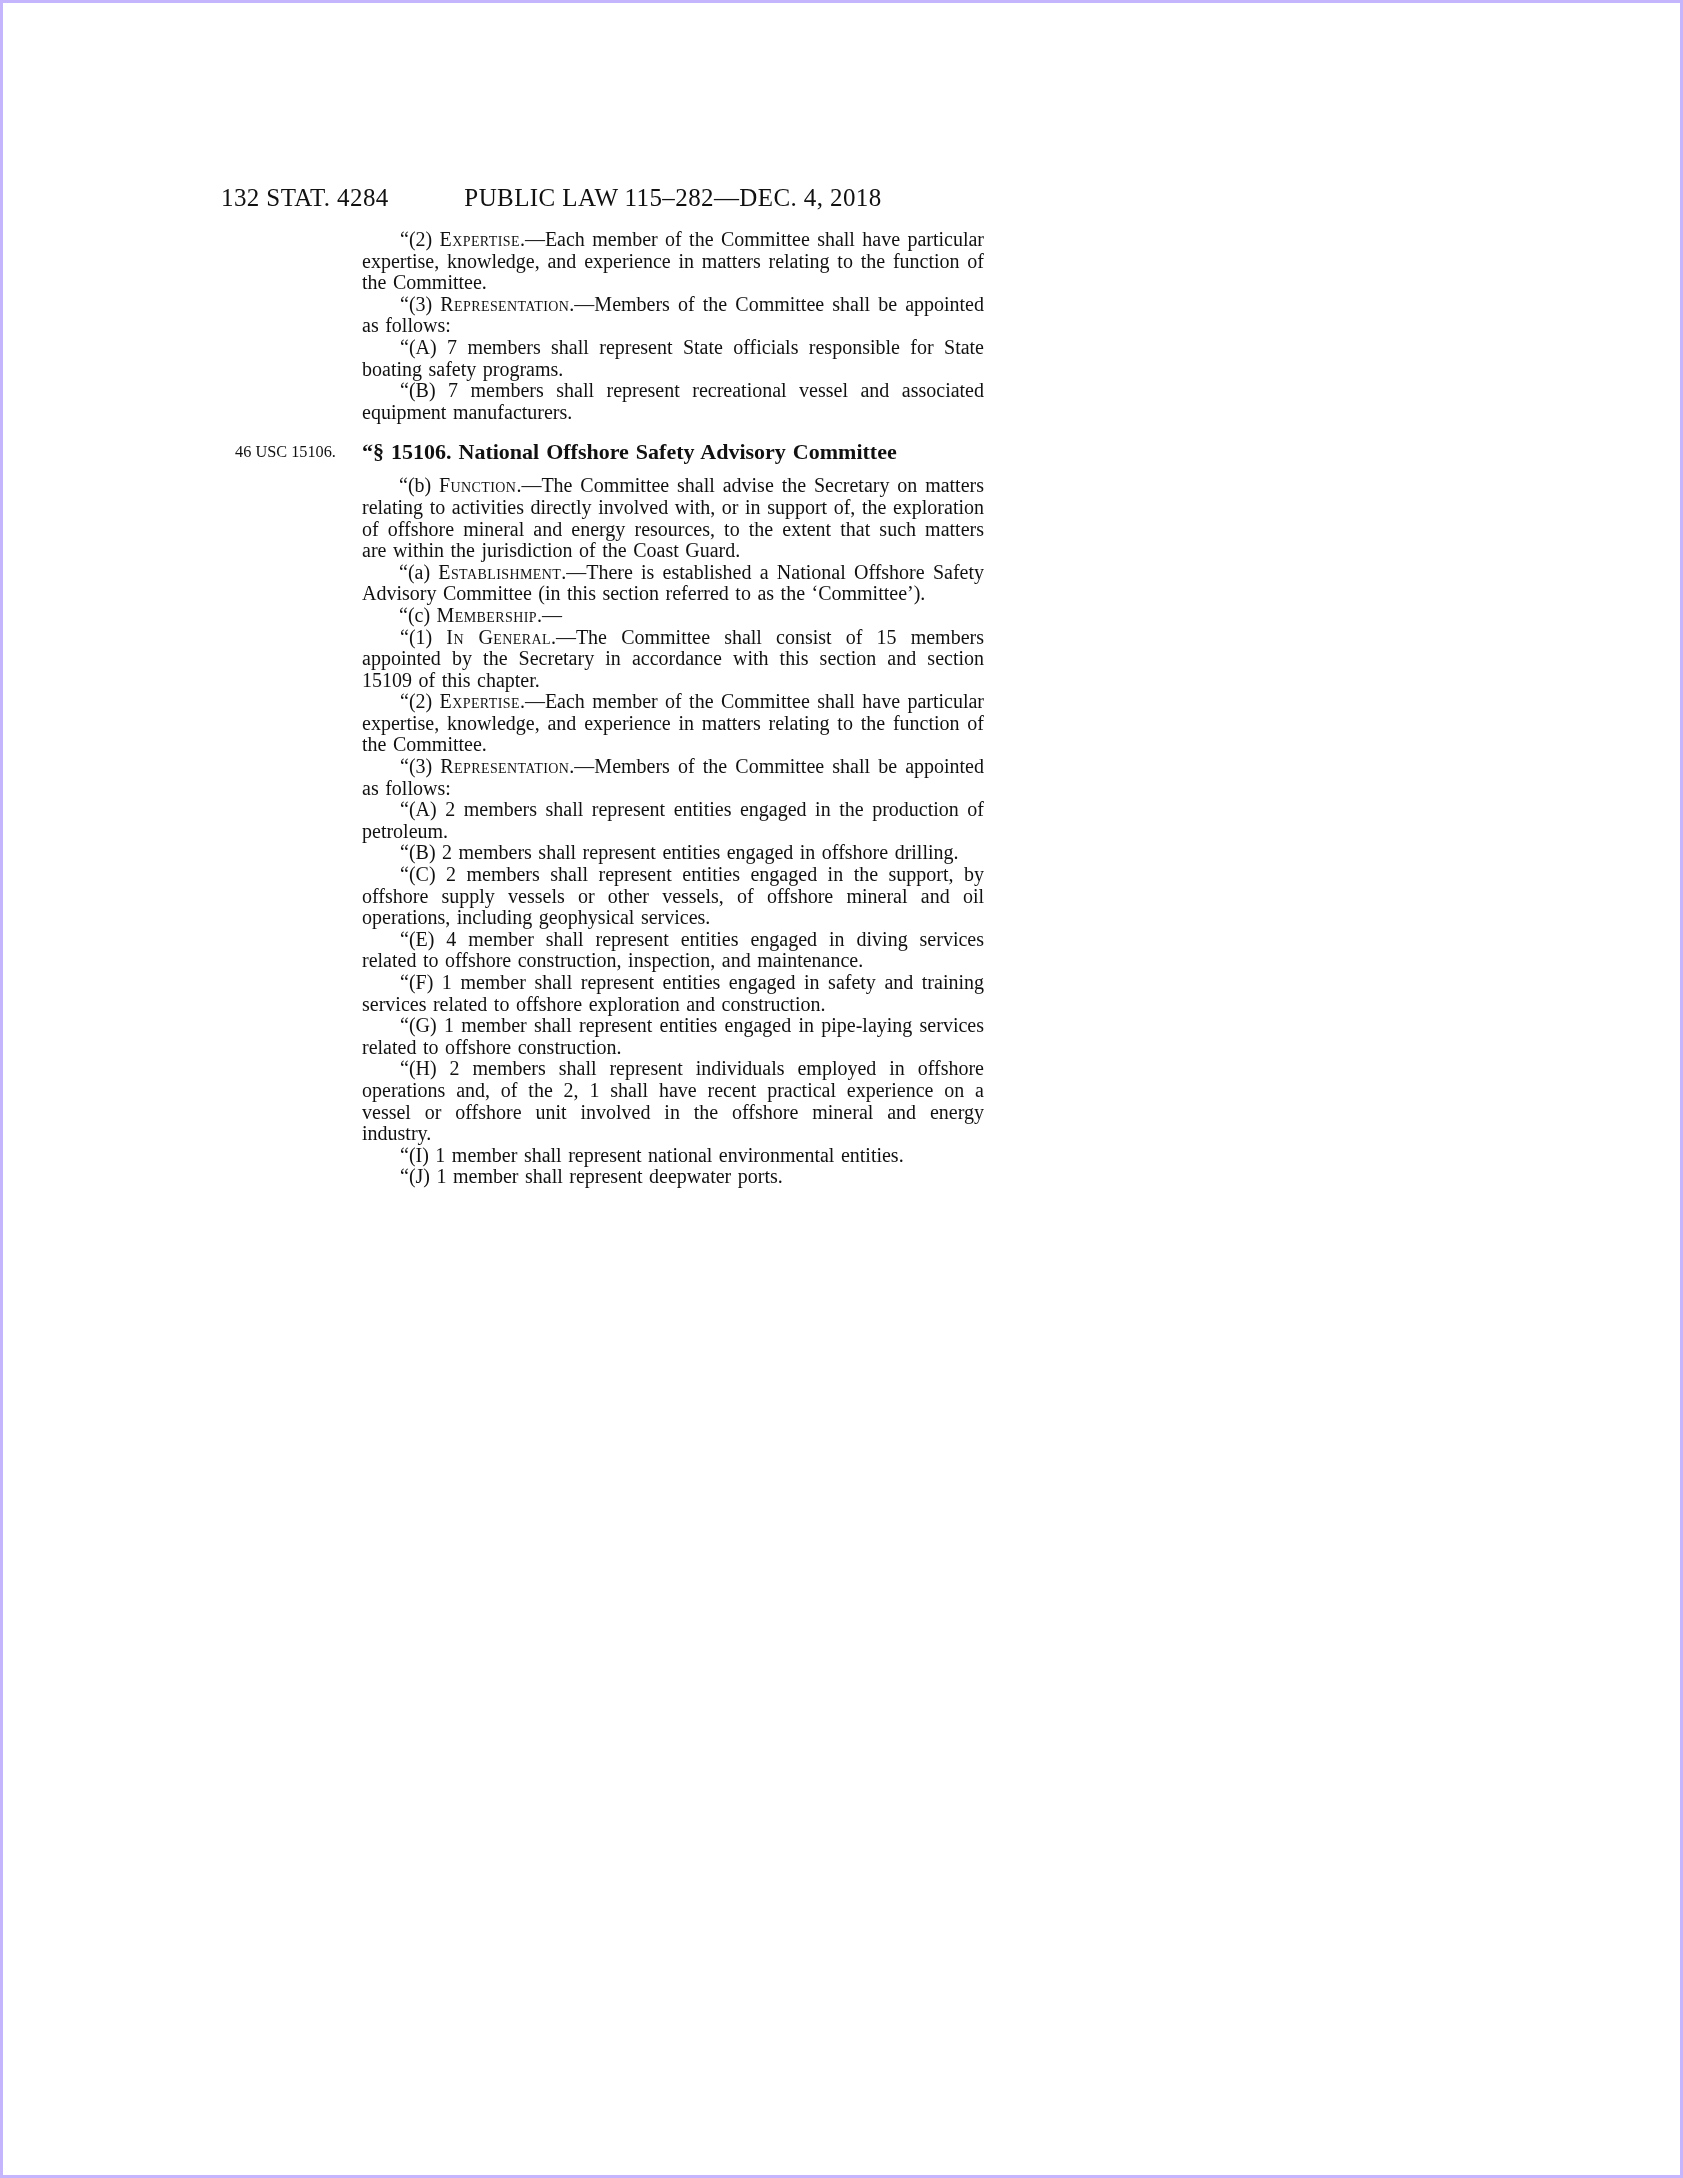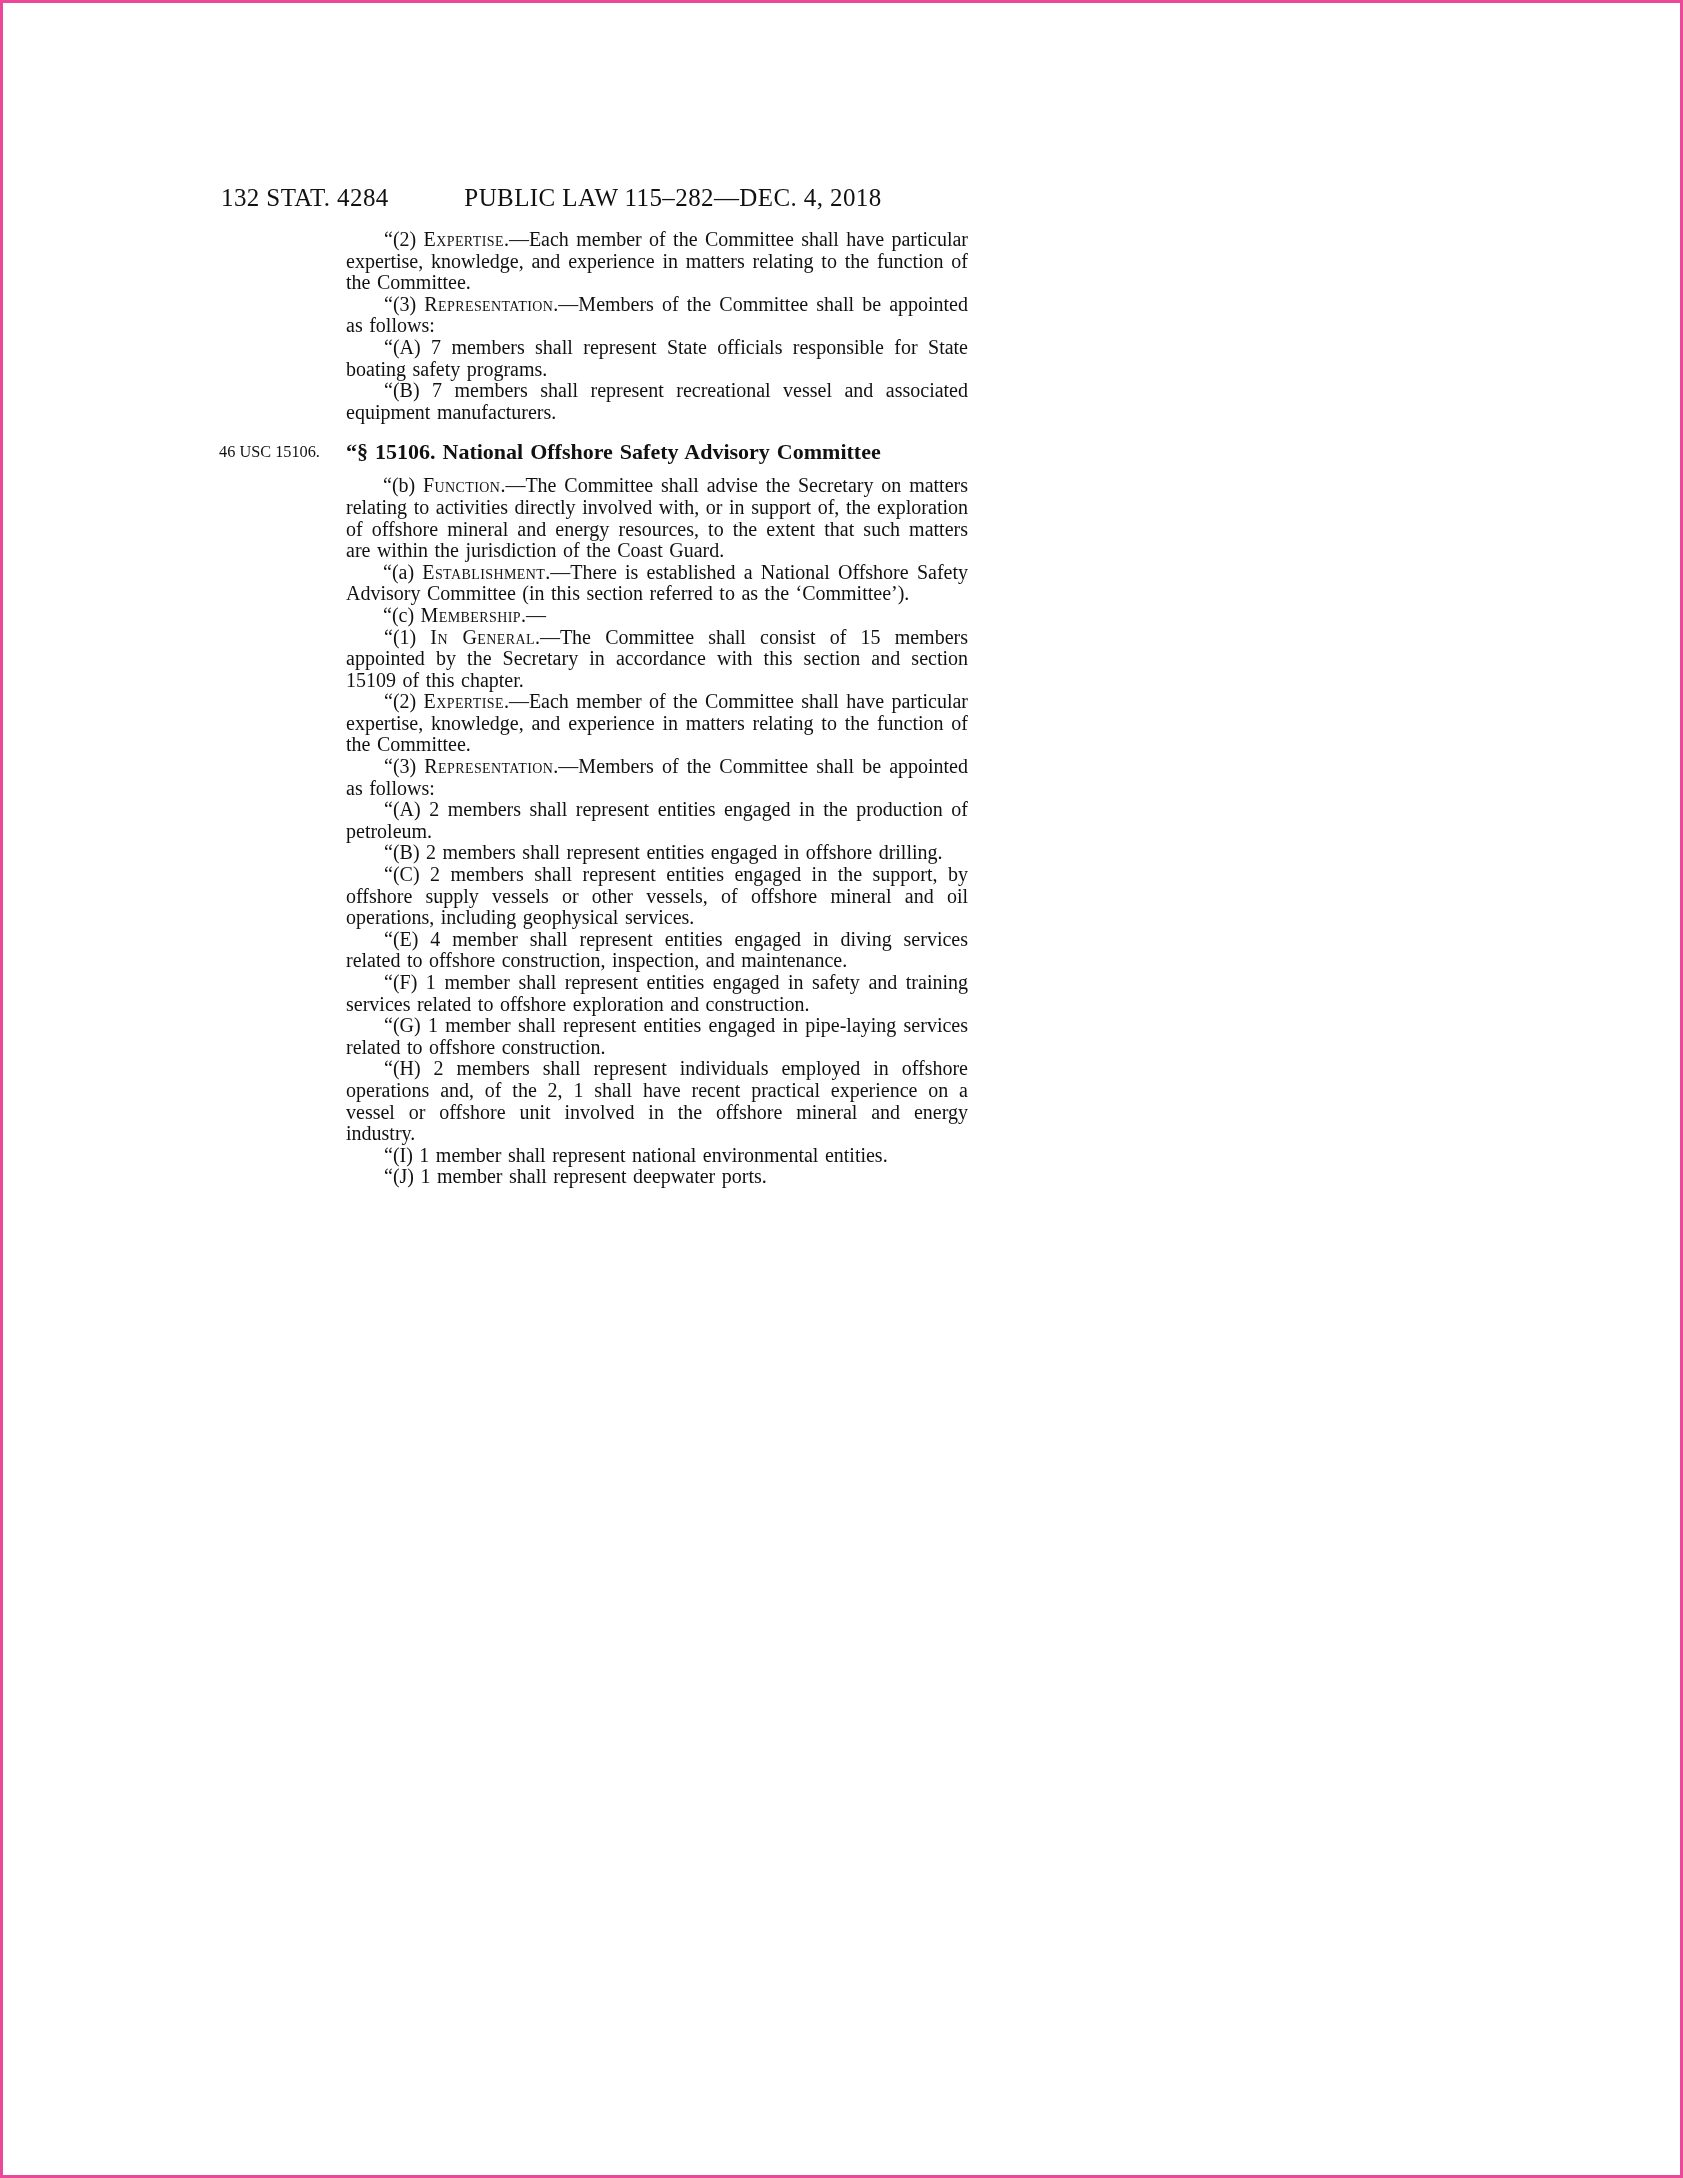--- a/index.html
+++ b/index.html
@@ -2,31 +2,31 @@
 <html><head>
 <meta charset="utf-8">
 <style>
   html,body{margin:0;padding:0;background:#ffffff;}
   .page{
     position:relative;
     width:1683px;
     height:2178px;
     background:#ffffff;
     box-sizing:border-box;
-    border:3px solid #ec4899;
+    border:3px solid #c4b5fd;
     font-family:"Liberation Serif", serif;
     color:#111111;
     overflow:hidden;
   }
   .running-head{position:absolute;top:181px;left:0;width:100%;height:34px;}
   .stat-no{position:absolute;left:218px;top:0;font-size:25px;white-space:nowrap;letter-spacing:0.4px;}
   .law-title{position:absolute;left:359px;top:0;width:622px;text-align:center;font-size:25px;white-space:nowrap;letter-spacing:0.4px;}
   .body-col{
     position:absolute;
-    left:343px;
+    left:359px;
     top:226px;
     width:622px;
     font-size:20px;
     line-height:21.6px;
     text-align:justify;
     word-spacing:1.5px;
   }
   .body-col p{margin:0;padding:0;}
   .lvl1{margin-left:0;text-indent:37px;}
   .lvl2{margin-left:37px;text-indent:38px;}

